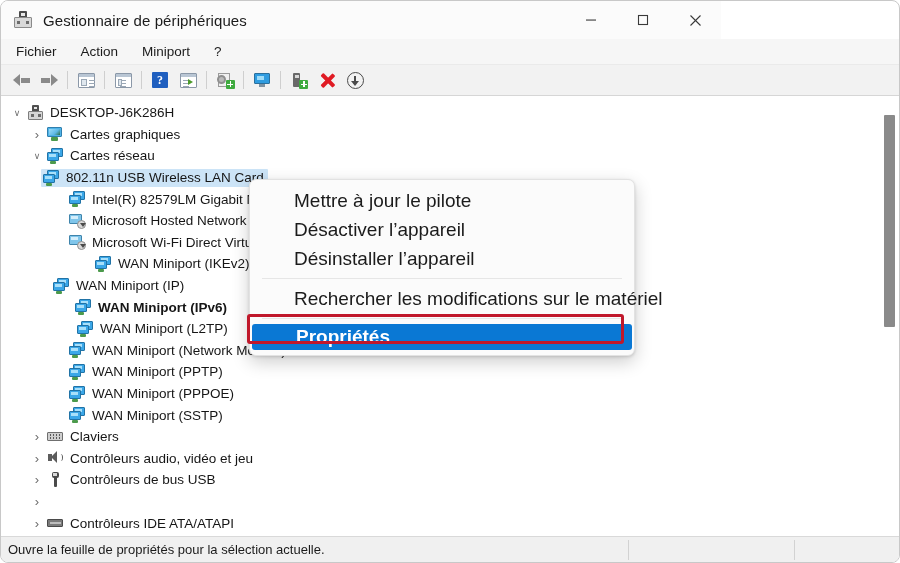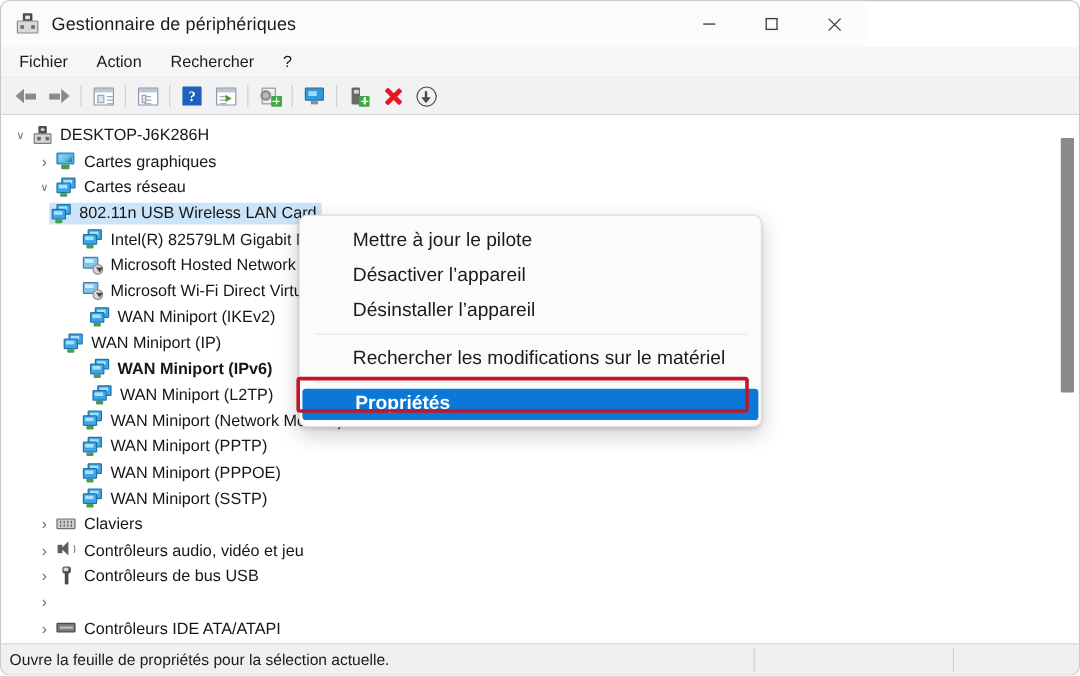--- a/index.html
+++ b/index.html
@@ -573,21 +573,21 @@
     border-radius: 7px;
     box-shadow: 0 6px 18px rgba(0,0,0,0.20), 0 1px 3px rgba(0,0,0,0.14);
     padding: 6px 0 5px 0;
     box-sizing: border-box;
   }
   .ctxitem {
     height: 29px;
     display: flex;
     align-items: center;
     padding-left: 44px;
-    font-size: 16px;
+    font-size: 19px;
     color: #1b1b1b;
     cursor: default;
     white-space: nowrap;
   }
   .ctxsep {
     height: 1px;
     background: #e6e6e6;
     margin: 5px 12px;
   }
   .ctxitem.highlight {
@@ -660,21 +660,21 @@
           <line x1="1.5" y1="1.5" x2="11.5" y2="11.5" stroke="#3a3a3a" stroke-width="1.1"></line>
           <line x1="11.5" y1="1.5" x2="1.5" y2="11.5" stroke="#3a3a3a" stroke-width="1.1"></line>
         </svg>
       </div>
     </div>
   </div>
 
   <div class="menubar">
     <div class="menu-item">Fichier</div>
     <div class="menu-item">Action</div>
-    <div class="menu-item">Rechercher</div>
+    <div class="menu-item">Miniport</div>
     <div class="menu-item">?</div>
   </div>
 
   <div class="toolbar">
     <div class="tb-btn">
       <div class="arrow left">
           <div class="shaft"></div>
           <div class="head"></div>
         </div>
     </div>
@@ -824,21 +824,21 @@
         <div class="node" style="padding-left: 50px;">
           <span class="chev spacer"></span>
           <span class="label-wrap">
             <span class="ico vnet">
               <span class="m2"></span>
               <span class="badge"></span>
             </span>
             <span class="nlabel">Microsoft Wi-Fi Direct Virtual Adapter</span>
           </span>
         </div>
-        <div class="node" style="padding-left: 56px;">
+        <div class="node" style="padding-left: 76px;">
           <span class="chev spacer"></span>
           <span class="label-wrap">
             <span class="ico net">
               <span class="foot"></span>
               <span class="m1"></span>
               <span class="m2"></span>
             </span>
             <span class="nlabel">WAN Miniport (IKEv2)</span>
           </span>
         </div>

